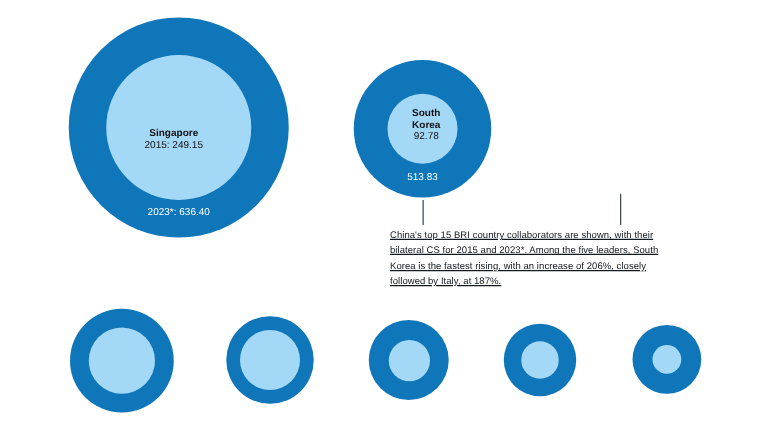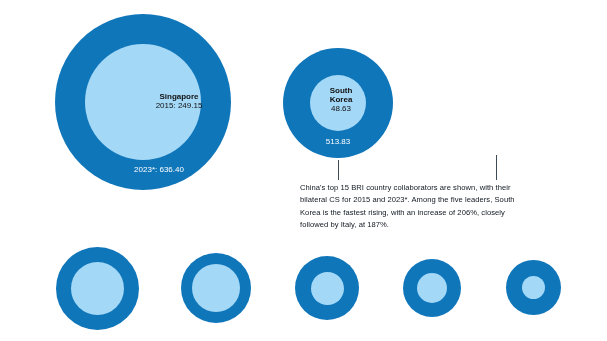--- a/index.html
+++ b/index.html
@@ -25,43 +25,43 @@
   .small-row{position:absolute;}
 </style>
 </head>
 <body>
 
 <div id="chart-root">
 
   <div class="bubble" style="left:55px;top:14px;width:176px;height:176px;">
     <div class="ring" style="left:0;top:0;width:176px;height:176px;background:#0f76ba;"></div>
     <div class="core" style="left:30px;top:30px;width:116px;height:116px;background:#a4d8f7;"></div>
-    <div class="lbl lbl-inner" style="left:0;top:78px;width:168px;padding-left:40px;">
+    <div class="lbl lbl-inner" style="left:0;top:88px;width:168px;">
       <b>Singapore</b>
       <span class="val">2015: 249.15</span>
     </div>
-    <div class="lbl lbl-outer" style="left:16px;top:151px;width:176px;">2023*: 636.40</div>
+    <div class="lbl lbl-outer" style="left:0;top:151px;width:176px;">2023*: 636.40</div>
   </div>
 
   <div class="bubble" style="left:283px;top:48px;width:110px;height:110px;">
     <div class="ring" style="left:0;top:0;width:110px;height:110px;background:#0f76ba;"></div>
     <div class="core" style="left:27px;top:27px;width:56px;height:56px;background:#a4d8f7;"></div>
     <div class="lbl lbl-inner" style="left:0;top:38px;width:116px;line-height:1.15;">
       <b style="white-space:pre-line;max-width:52px;margin:0 auto;">South
 Korea</b>
-      <span class="val">48.63</span>
+      <span class="val">92.78</span>
     </div>
     <div class="lbl lbl-outer" style="left:0;top:89px;width:110px;">513.83</div>
   </div>
 
 
   <div class="leader" style="left:338px;top:160px;height:20px;"></div>
   <div class="leader" style="left:496px;top:155px;height:25px;"></div>
 
-  <div class="caption" style="left:300px;top:182px;">China's top 15 BRI country collaborators are shown, with their bilateral CS for 2015 and 2023*. Among the five leaders, South Korea is the fastest rising, with an increase of 206%, closely followed by Italy, at 187%.</div>
+  <div class="caption" style="left:312px;top:182px;text-decoration:underline;">China's top 15 BRI country collaborators are shown, with their bilateral CS for 2015 and 2023*. Among the five leaders, South Korea is the fastest rising, with an increase of 206%, closely followed by Italy, at 187%.</div>
 
   <div class="small-row" style="left:0;top:0;width:607px;height:341px;">
 
     <div class="bubble" style="left:56px;top:247px;width:83px;height:83px;">
       <div class="ring" style="left:0;top:0;width:83px;height:83px;background:#0f76ba;"></div>
       <div class="core" style="left:15px;top:15px;width:53px;height:53px;background:#a4d8f7;"></div>
     </div>
 
     <div class="bubble" style="left:181px;top:253px;width:70px;height:70px;">
       <div class="ring" style="left:0;top:0;width:70px;height:70px;background:#0f76ba;"></div>

